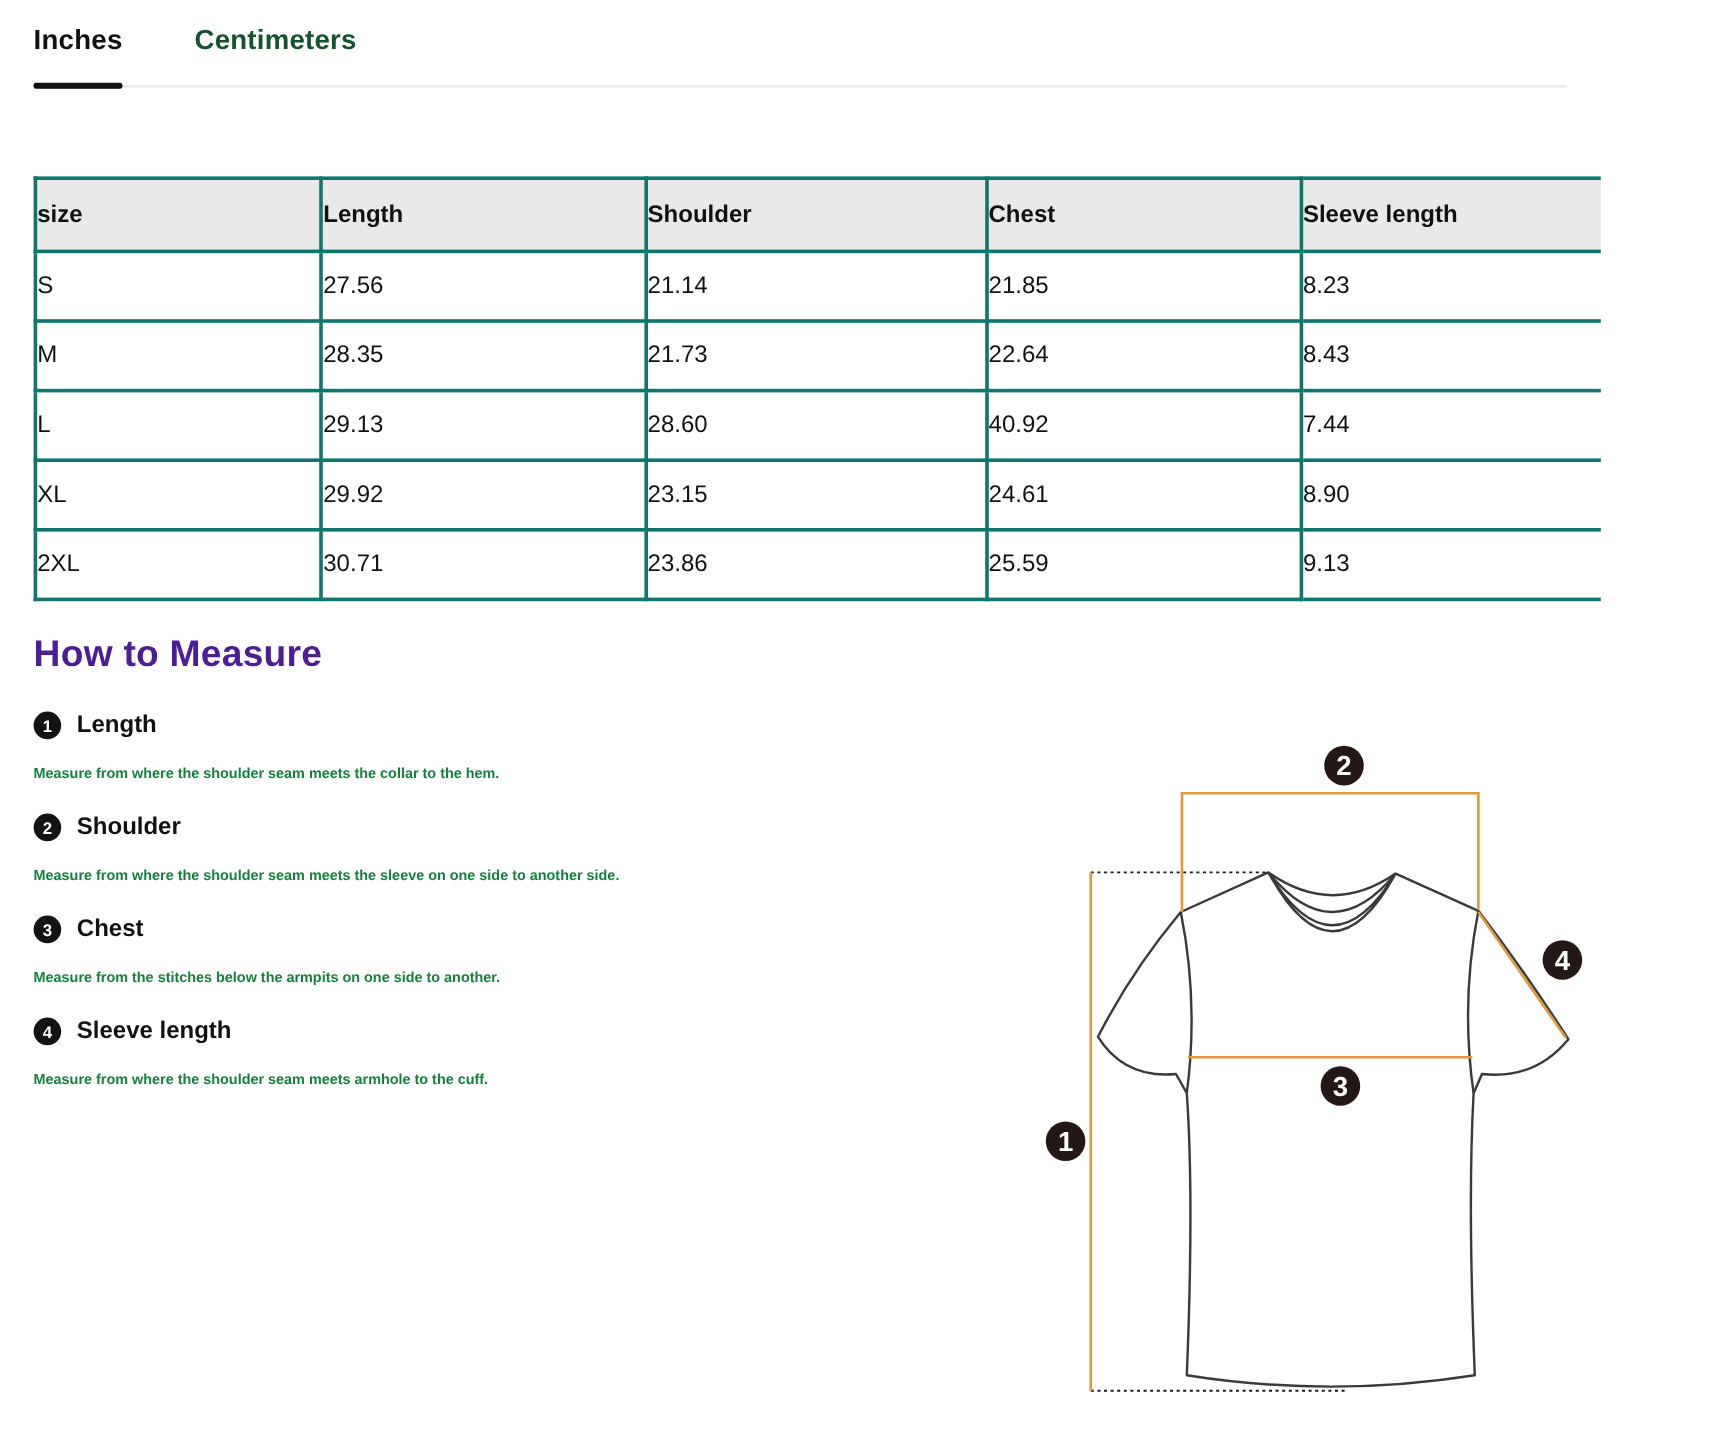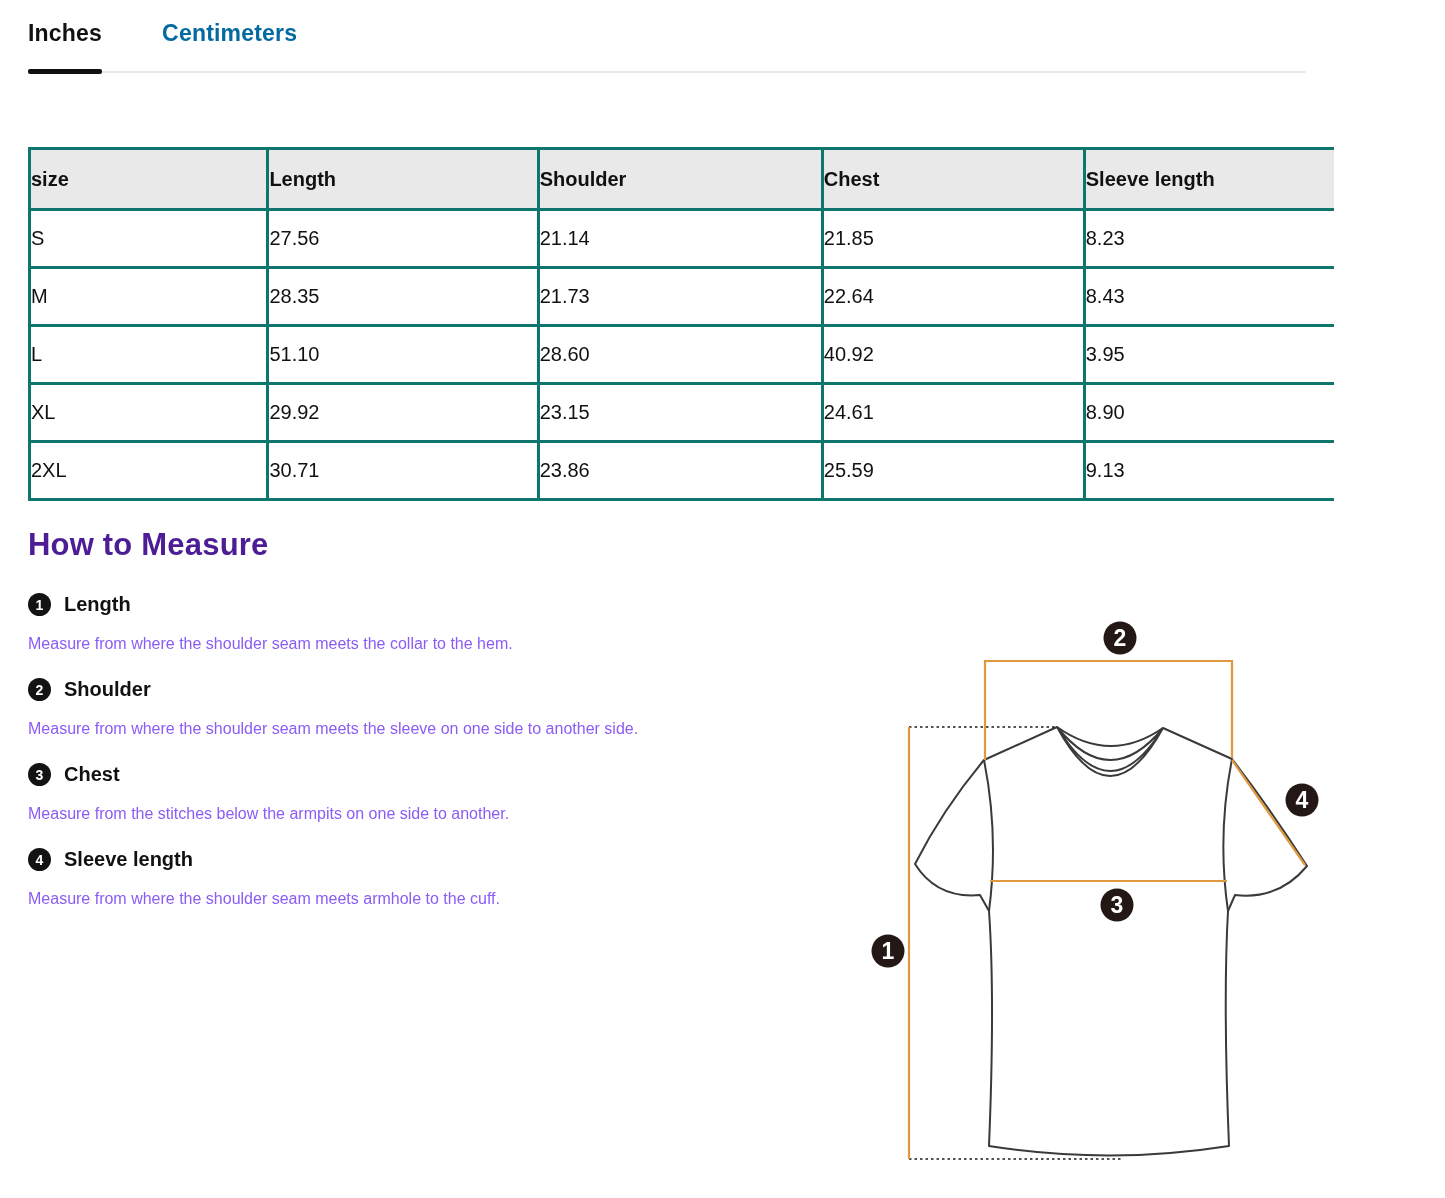--- a/index.html
+++ b/index.html
@@ -26,21 +26,21 @@
   }
   .tab {
     position: relative;
     font-size: 23px;
     font-weight: 700;
     padding-bottom: 24px;
     cursor: pointer;
     letter-spacing: 0.2px;
   }
   .tab.active { color: #111111; }
-  .tab.inactive { color: #0369a1; }
+  .tab.inactive { color: #14532d; }
   .tab.active::after {
     content: "";
     position: absolute;
     left: 0;
     bottom: -3px;
     width: 100%;
     height: 5px;
     background: #111111;
     border-radius: 2px;
   }
@@ -101,23 +101,23 @@
     align-items: center;
     justify-content: center;
     flex: 0 0 auto;
   }
   .measure-label {
     font-size: 20px;
     font-weight: 700;
     color: #111111;
   }
   .measure-desc {
-    font-size: 16px;
-    font-weight: 400;
-    color: #8b5cf6;
+    font-size: 12px;
+    font-weight: 700;
+    color: #15803d;
     line-height: 28px;
     margin-bottom: 20px;
   }
 
   
   .diagram {
     position: absolute;
     left: 865px;
     top: 603px;
     width: 480px;
@@ -161,24 +161,24 @@
         </tr>
         <tr>
           <td>M</td>
           <td>28.35</td>
           <td>21.73</td>
           <td>22.64</td>
           <td>8.43</td>
         </tr>
         <tr>
           <td>L</td>
-          <td>51.10</td>
+          <td>29.13</td>
           <td>28.60</td>
           <td>40.92</td>
-          <td>3.95</td>
+          <td>7.44</td>
         </tr>
         <tr>
           <td>XL</td>
           <td>29.92</td>
           <td>23.15</td>
           <td>24.61</td>
           <td>8.90</td>
         </tr>
         <tr>
           <td>2XL</td>

